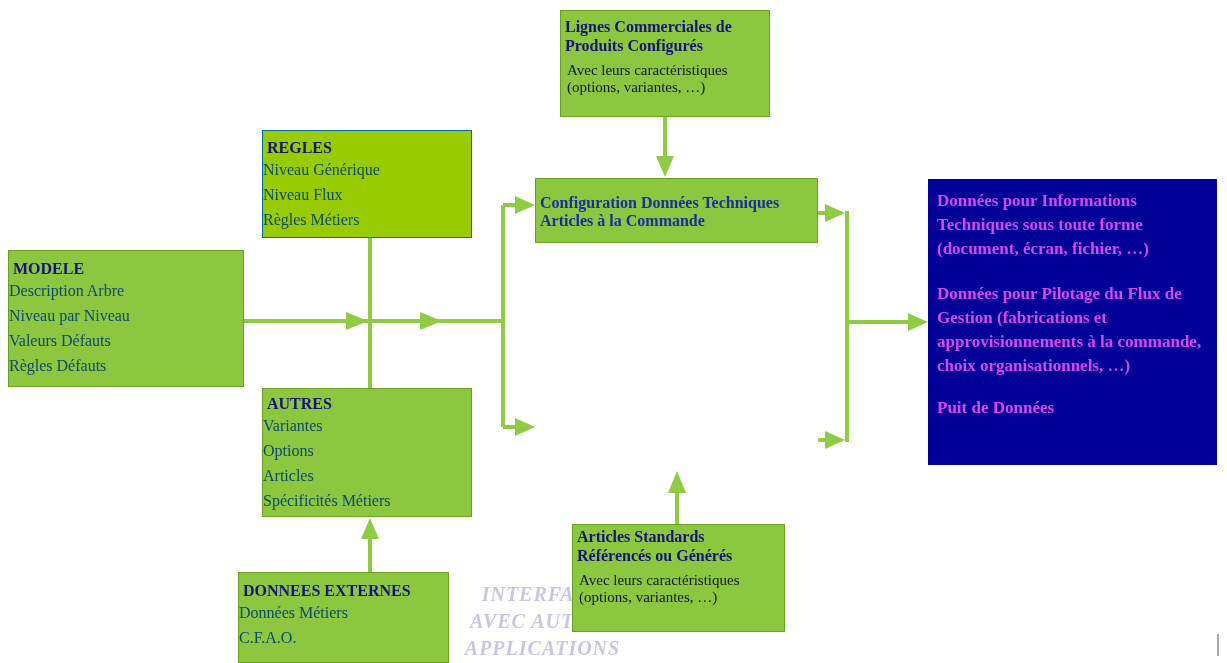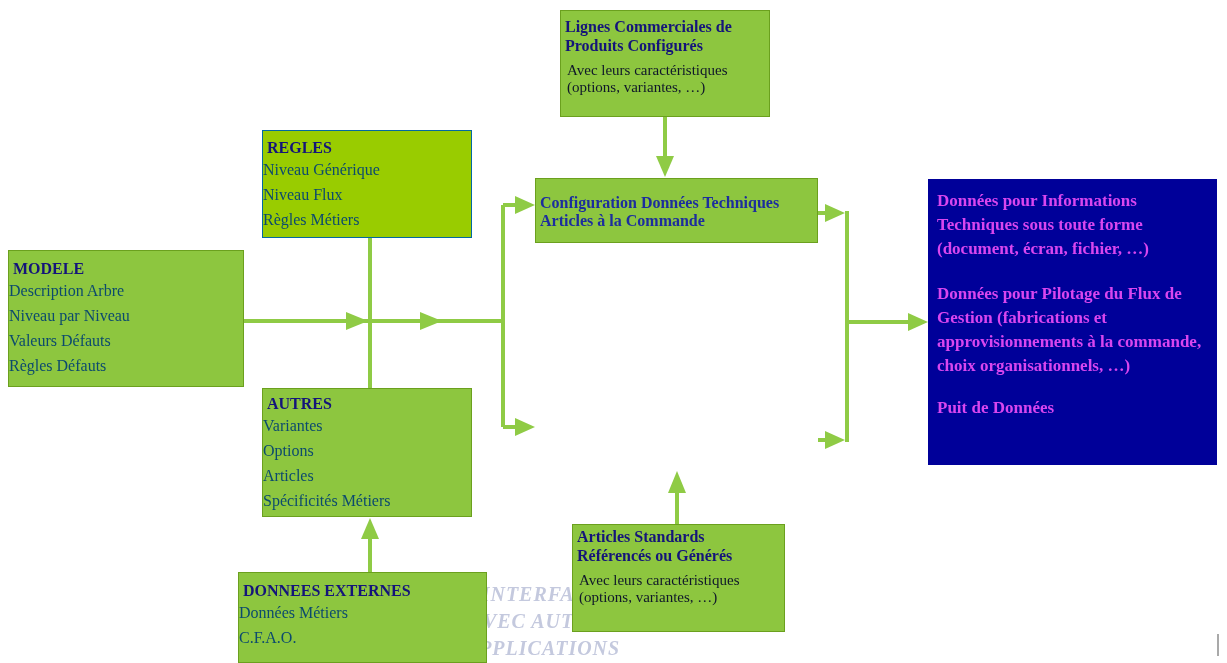--- a/index.html
+++ b/index.html
@@ -95,21 +95,21 @@
   </div>
 
   <div class="box green" style="left:262px; top:388px; width:210px; height:129px; padding-top:3px;">
     <div class="box-title">AUTRES</div>
     <div class="box-item">Variantes</div>
     <div class="box-item">Options</div>
     <div class="box-item">Articles</div>
     <div class="box-item">Spécificités Métiers</div>
   </div>
 
-  <div class="box green" style="left:238px; top:572px; width:249px; height:91px; padding-top:6px;">
+  <div class="box green" style="left:238px; top:572px; width:211px; height:91px; padding-top:6px;">
     <div class="box-title">DONNEES EXTERNES</div>
     <div class="box-item">Données Métiers</div>
     <div class="box-item">C.F.A.O.</div>
   </div>
 
   <div class="box green cfg" style="left:535px; top:178px; width:283px; height:65px;">
     <div class="box-title">Configuration Données Techniques Articles à la Commande</div>
   </div>
 
 

